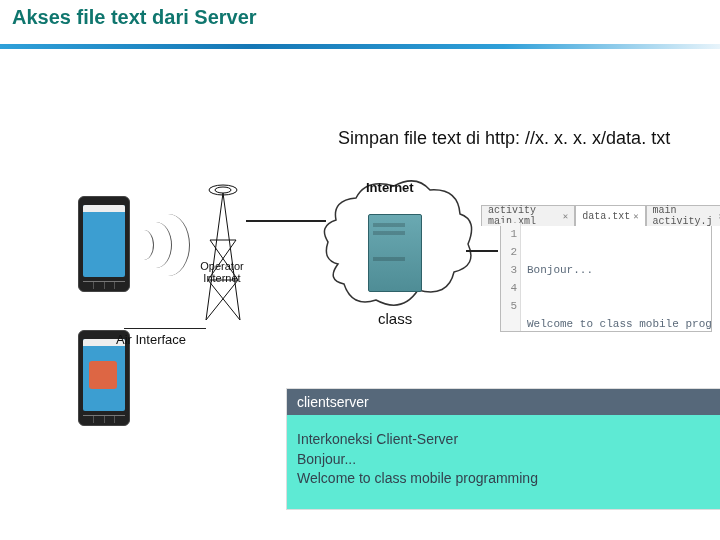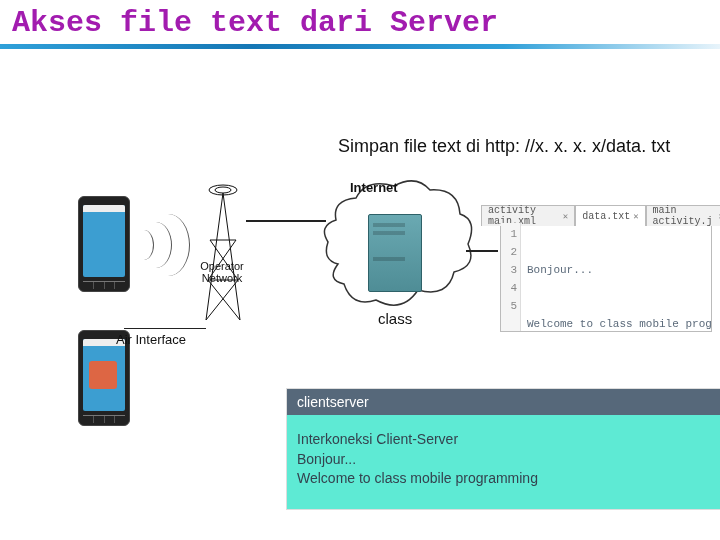--- a/index.html
+++ b/index.html
@@ -1,19 +1,19 @@
 <!DOCTYPE html>
 <html><head>
 <meta charset="utf-8">
 <style>
   * { box-sizing: border-box; margin: 0; padding: 0; }
   body { width: 720px; height: 540px; background: #ffffff; font-family: Arial, sans-serif; position: relative; overflow: hidden; }
-  .slide-title { position: absolute; top: 6px; left: 12px; font-size: 30px; font-weight: bold; color: #a21caf; font-family: Liberation Mono, monospace; }
+  .slide-title { position: absolute; top: 6px; left: 12px; font-size: 20px; font-weight: bold; color: #0f766e; }
   .title-divider { position: absolute; top: 44px; left: 0; width: 720px; height: 5px; background: linear-gradient(90deg,#2fa0d9,#1577b5 35%,#2fa0d9 70%,#e8f4fb); }
-  .subtitle { position: absolute; top: 128px; left: 338px; font-size: 18px; color: #111; margin-top: 8px; }
+  .subtitle { position: absolute; top: 128px; left: 338px; font-size: 18px; color: #111; }
   
   .diagram { position: absolute; top: 180px; left: 0; width: 720px; height: 210px; }
   
   .phone { position: absolute; width: 52px; height: 96px; border: 1px solid #444; border-radius: 6px; background: #222; }
   .phone .screen { position: absolute; top: 8px; left: 4px; right: 4px; bottom: 14px; background: #3c9ed1; border-radius: 2px; }
   .phone .statusbar { position: absolute; top: 0; left: 0; right: 0; height: 7px; background: #eee; border-radius: 2px 2px 0 0; }
   .phone .keybar { position: absolute; bottom: 2px; left: 4px; right: 4px; height: 8px; border-top: 1px solid #777; display:flex; }
   .phone .keybar span{ flex:1; border-right:1px solid #555; }
   .phone .keybar span:last-child{ border-right:none; }
   .phoneA { top: 16px; left: 78px; }
@@ -30,21 +30,21 @@
   .tower { position:absolute; top: 0px; left: 200px; width: 46px; height: 140px; }
   .tower svg { width:46px; height:140px; }
   .op-net { position:absolute; top: 80px; left: 192px; width:60px; text-align:center; font-size:11px; color:#111; line-height:1.1; }
   .air-if { position:absolute; top: 152px; left: 116px; font-size: 13px; color:#111; }
   .air-link { position:absolute; top: 148px; left: 124px; width: 82px; border-top: 1px solid #222; }
   
   .linkA { position:absolute; top: 40px; left: 246px; width: 80px; border-top: 2px solid #222; }
   
   .cloud { position:absolute; top: -6px; left: 318px; width: 160px; height: 150px; }
   .cloud svg { width:160px; height:150px; }
-  .cloud-label { position:absolute; top: 0px; left: 350px; font-size: 13px; font-weight: bold; color:#111; }
+  .cloud-label { position:absolute; top: 0px; left: 366px; font-size: 13px; font-weight: bold; color:#111; }
   
   .server { position:absolute; top: 34px; left: 368px; width: 54px; height: 78px; background: linear-gradient(#6aa9b2,#4f8d96); border:1px solid #2e6168; border-radius:2px; }
   .server .slot { position:absolute; left:4px; right:16px; height:4px; background: rgba(0,0,0,0.18); }
   .server .s1{ top:8px; } .server .s2{ top:16px; } .server .s3{ top: 42px; }
   .server-label { position:absolute; top: 130px; left: 378px; font-size: 15px; color:#111; }
   .linkB { position:absolute; top: 70px; left: 466px; width: 32px; border-top: 2px solid #222; }
   
   .editor { position:absolute; top: 42px; left: 500px; width: 212px; height: 110px; border:1px solid #bbb; background:#fff; font-family: "Courier New", monospace; }
   .editor-tabs { position:absolute; top:-18px; left:-20px; width:250px; height:18px; display:flex; font-size:10px; color:#555; }
   .etab { border:1px solid #bbb; background:#f1f1f1; padding:10px 6px; display:flex; align-items:center; gap:3px; border-bottom:none; }
@@ -104,21 +104,21 @@
       <line x1="23" y1="13" x2="40" y2="140" stroke="#111"></line>
       <line x1="10" y1="60" x2="36" y2="60" stroke="#111"></line>
       <line x1="8" y1="100" x2="38" y2="100" stroke="#111"></line>
       <line x1="10" y1="60" x2="38" y2="100" stroke="#111"></line>
       <line x1="36" y1="60" x2="8" y2="100" stroke="#111"></line>
       <line x1="8" y1="100" x2="40" y2="140" stroke="#111"></line>
       <line x1="38" y1="100" x2="6" y2="140" stroke="#111"></line>
     </svg>
   </div>
   <div class="op-net">Operator
-Network</div>
+Internet</div>
   <div class="air-link"></div>
   <div class="air-if">Air Interface</div>
 
   <div class="linkA"></div>
 
   <div class="cloud">
     <svg viewBox="0 0 160 150">
       <path d="M20 90 Q4 86 10 68 Q0 52 18 46 Q14 26 38 24 Q48 4 76 12 Q98 0 112 16 Q140 14 142 40 Q160 46 150 70 Q160 92 136 98 Q130 124 100 116 Q84 140 58 126 Q34 134 26 110 Q8 106 20 90 Z" fill="none" stroke="#333" stroke-width="1.5"></path>
     </svg>
   </div>

